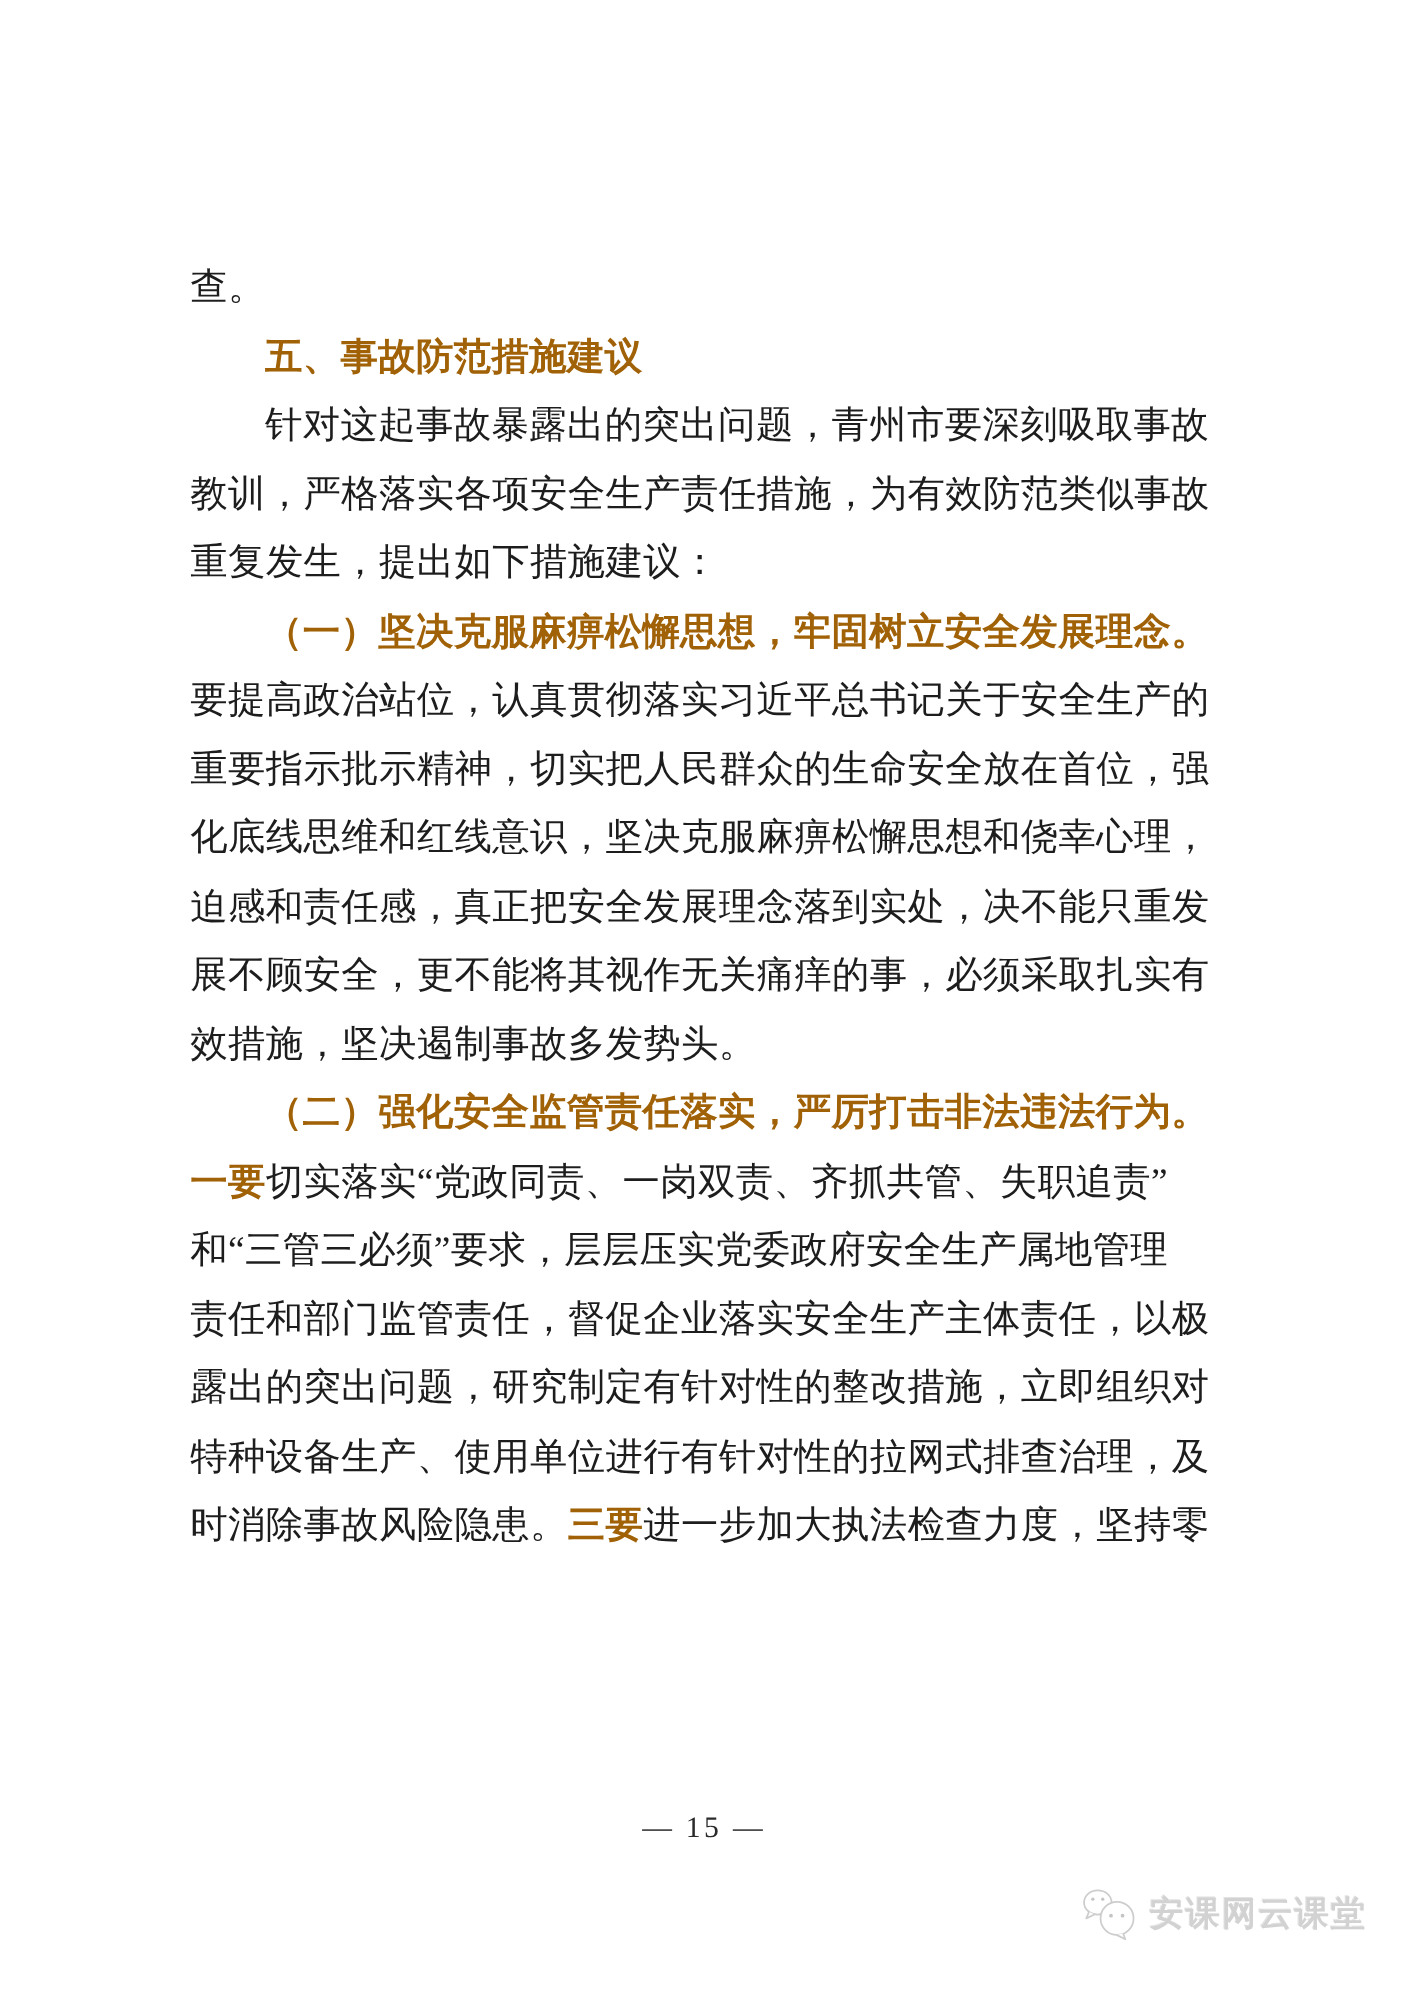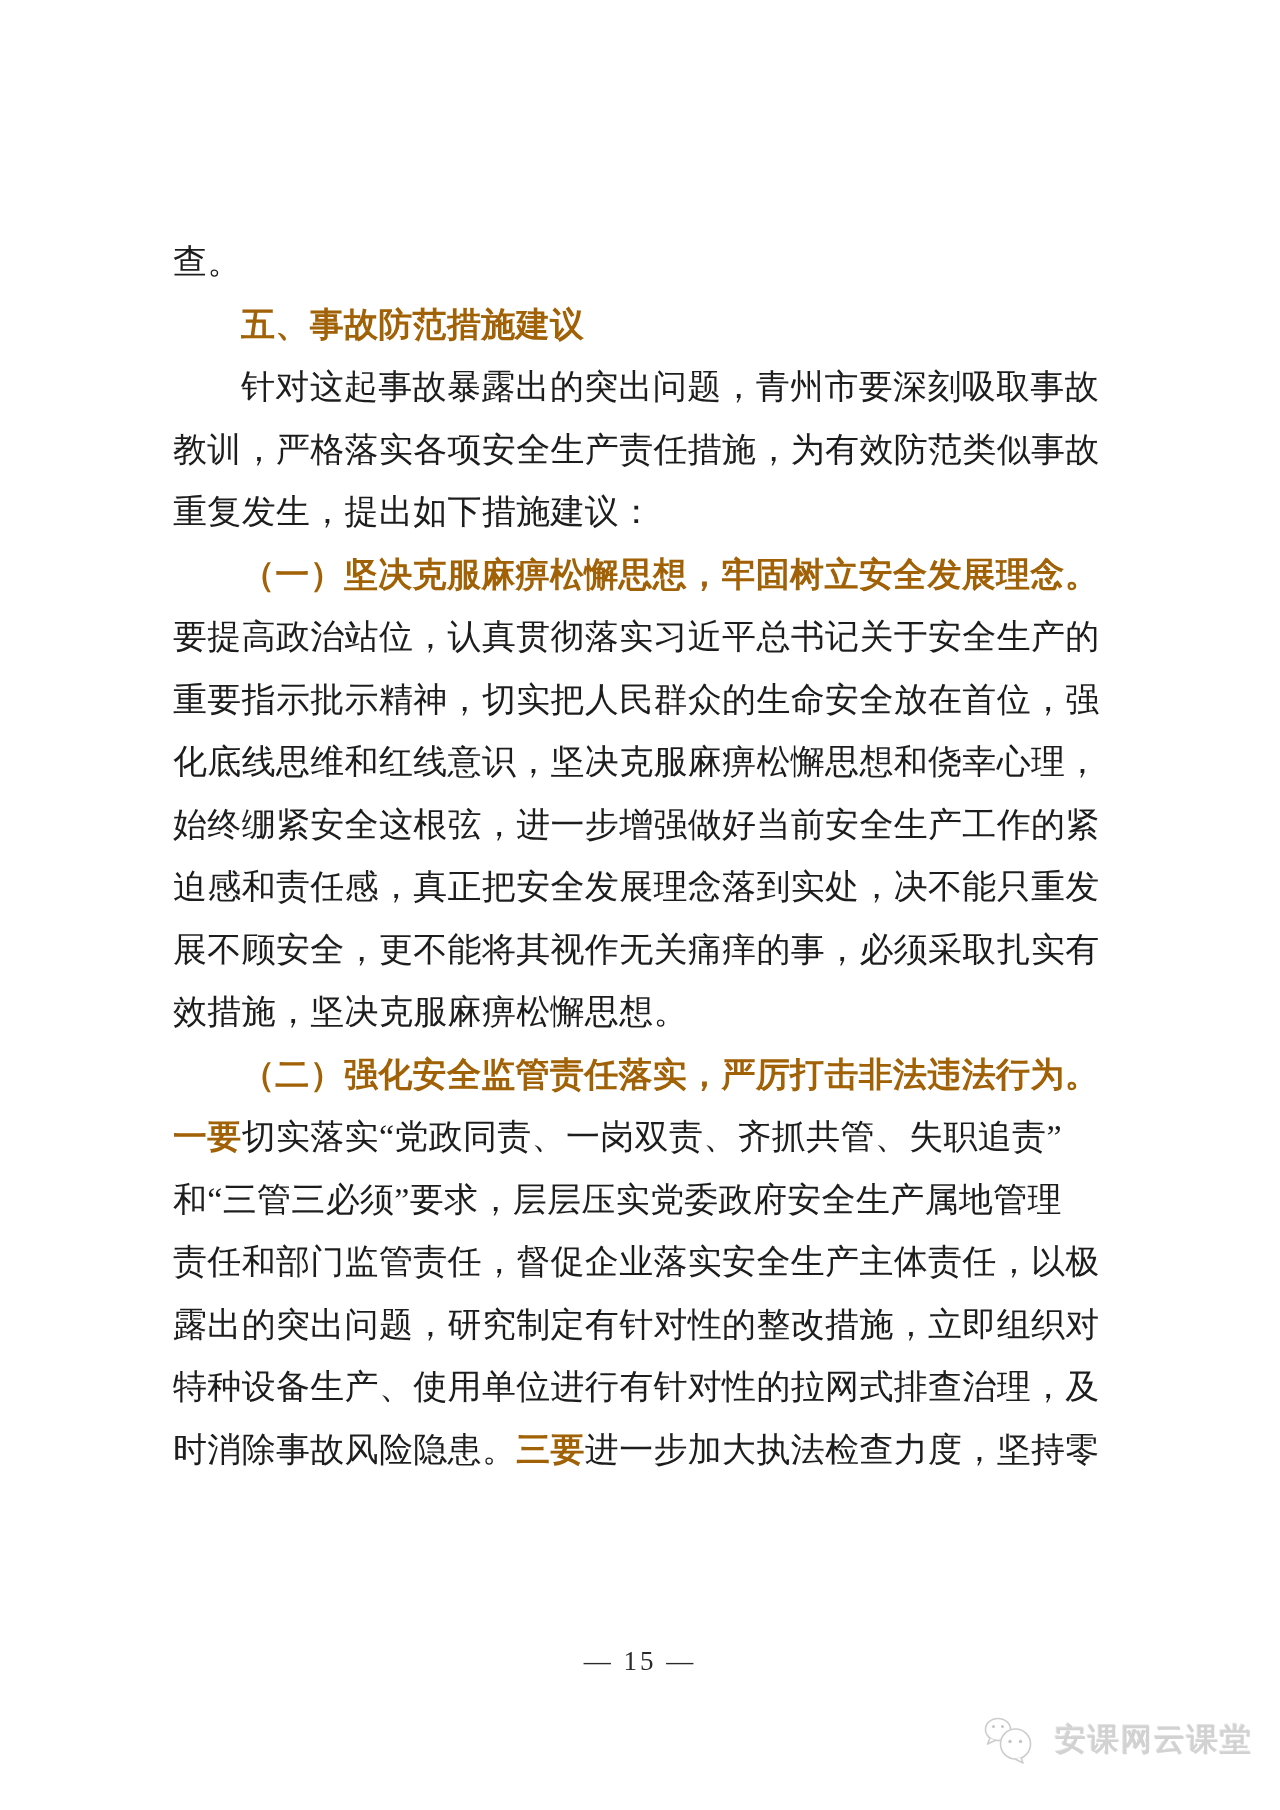--- a/index.html
+++ b/index.html
@@ -25,21 +25,21 @@
   .page-number{
     position:absolute;left:0;right:0;top:1646px;
     text-align:center;
     font-size:27px;
     letter-spacing:3px;
     color:#2a2a2a;
     font-family:"Liberation Serif","DejaVu Serif",serif;
   }
   .watermark{
     position:absolute;left:982px;top:1716px;
-    display:flex;align-items:center;gap:19px;
+    display:flex;align-items:center;gap:9px;
   }
   .watermark-text{
     font-family:"Liberation Sans","DejaVu Sans",sans-serif;
     font-weight:bold;
     font-size:31px;
     letter-spacing:2px;
     color:#d2d2d2;
     text-shadow:2px 2px 0 #ffffff,1px 1px 0 #f5f5f5,-1px -1px 0 #e3e3e3;
   }
 </style>
@@ -51,24 +51,23 @@
   <div class="text-block">
       <div class="line"><span>查。</span></div>
       <div class="line indent"><span class="b">五、事故防范措施建议</span></div>
       <div class="line indent"><span>针对这起事故暴露出的突出问题，青州市要深刻吸取事故</span></div>
       <div class="line"><span>教训，严格落实各项安全生产责任措施，为有效防范类似事故</span></div>
       <div class="line"><span>重复发生，提出如下措施建议：</span></div>
       <div class="line indent"><span class="b">（一）坚决克服麻痹松懈思想，牢固树立安全发展理念。</span></div>
       <div class="line"><span>要提高政治站位，认真贯彻落实习近平总书记关于安全生产的</span></div>
       <div class="line"><span>重要指示批示精神，切实把人民群众的生命安全放在首位，强</span></div>
       <div class="line"><span>化底线思维和红线意识，坚决克服麻痹松懈思想和侥幸心理，</span></div>
-      <div class="line"><span>始终绷紧安全这根弦，进一步增强做好当前安全生产工作的紧</span></div>
       <div class="line"><span>迫感和责任感，真正把安全发展理念落到实处，决不能只重发</span></div>
       <div class="line"><span>展不顾安全，更不能将其视作无关痛痒的事，必须采取扎实有</span></div>
-      <div class="line"><span>效措施，坚决克服麻痹松懈思想。</span></div>
+      <div class="line"><span>效措施，坚决遏制事故多发势头。</span></div>
       <div class="line indent"><span class="b">（二）强化安全监管责任落实，严厉打击非法违法行为。</span></div>
       <div class="line"><span class="b">一要</span><span>切实落实“党政同责、一岗双责、齐抓共管、失职追责”</span></div>
       <div class="line"><span>和“三管三必须”要求，层层压实党委政府安全生产属地管理</span></div>
       <div class="line"><span>责任和部门监管责任，督促企业落实安全生产主体责任，以极</span></div>
       <div class="line"><span>露出的突出问题，研究制定有针对性的整改措施，立即组织对</span></div>
       <div class="line"><span>特种设备生产、使用单位进行有针对性的拉网式排查治理，及</span></div>
       <div class="line"><span>时消除事故风险隐患。</span><span class="b">三要</span><span>进一步加大执法检查力度，坚持零</span></div>
     </div>
 
   <div class="page-number">— 15 —</div>

